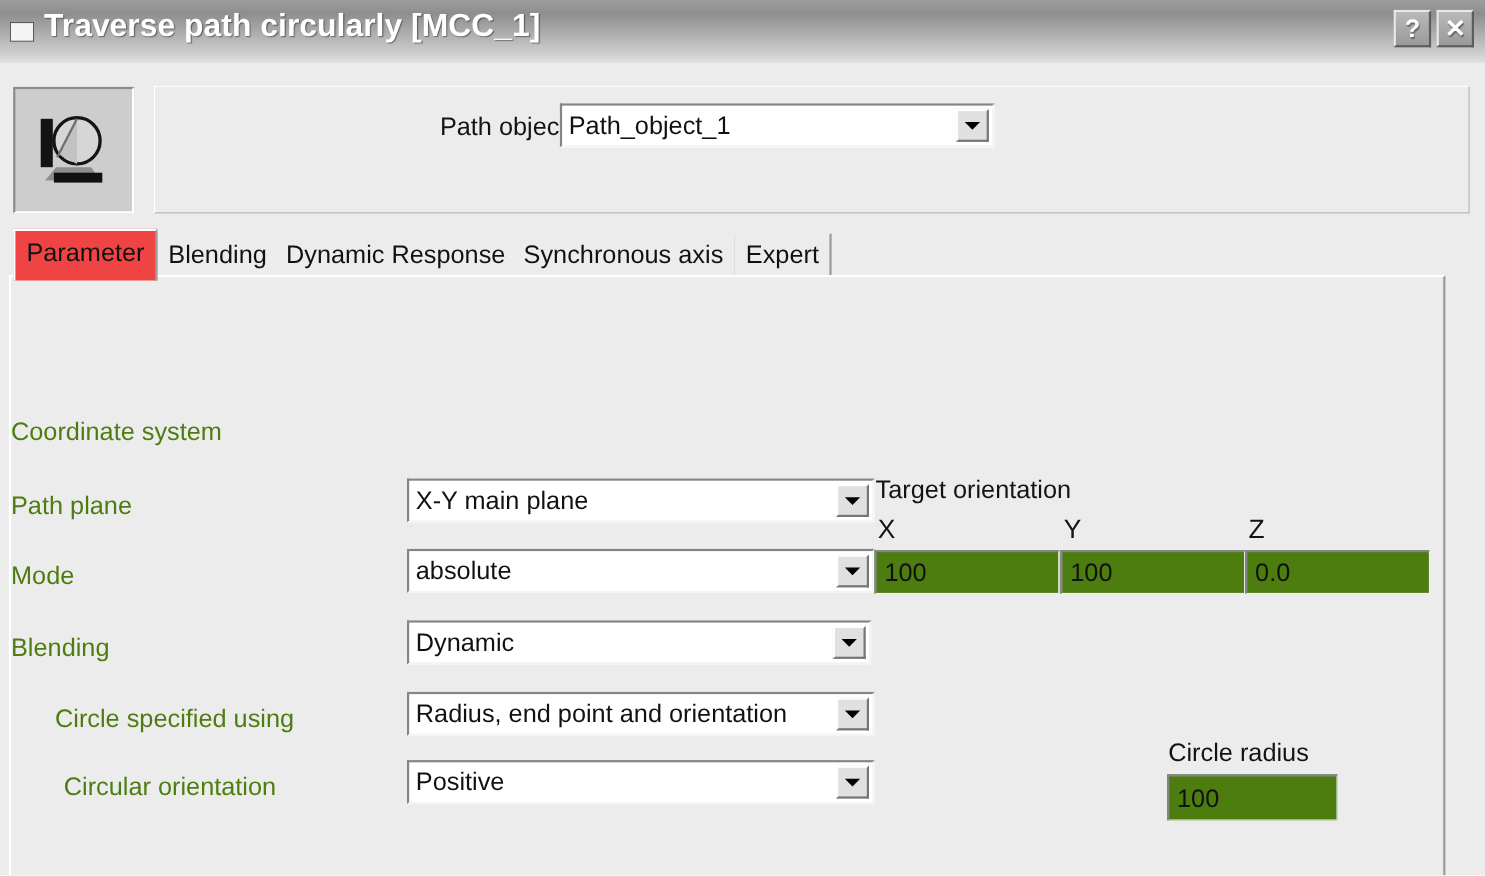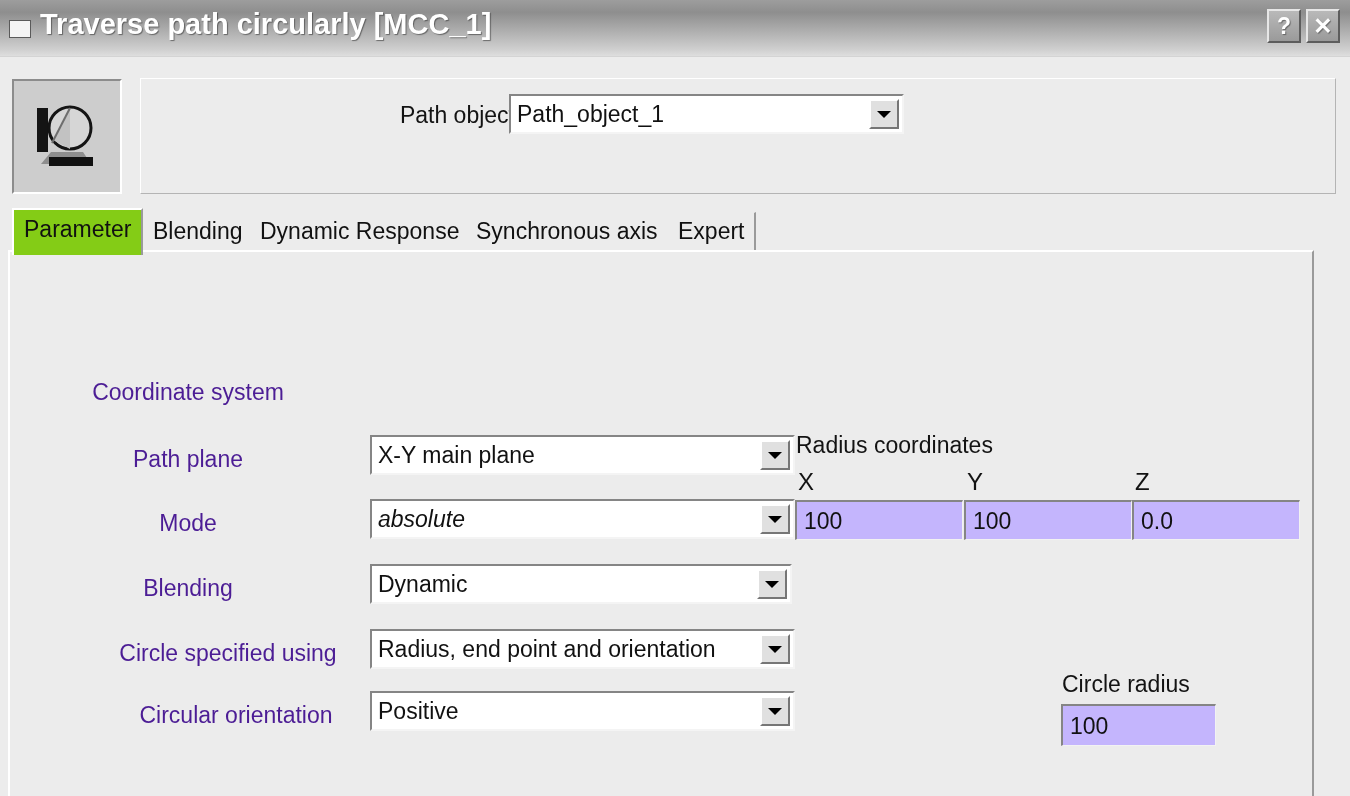--- a/index.html
+++ b/index.html
@@ -136,21 +136,21 @@
     padding: 5px 10px 0 10px;
     box-sizing: border-box;
     white-space: nowrap;
     cursor: default;
     border-right: 2px solid #9a9a9a;
     border-top: 1px solid transparent;
   }
   .tab.active {
     top: 3px;
     height: 47px;
-    background: #84cc16;
+    background: #ef4444;
     border-top: 2px solid #ffffff;
     border-left: 2px solid #ffffff;
     border-right: 2px solid #9a9a9a;
     padding-top: 6px;
     z-index: 3;
   }
 
   
   .tabpanel {
     position: absolute;
@@ -201,29 +201,29 @@
     position: absolute;
     left: 50%; top: 50%;
     margin-left: -7px; margin-top: -3px;
     width: 0; height: 0;
     border-left: 7px solid transparent;
     border-right: 7px solid transparent;
     border-top: 7px solid #000000;
   }
   .field-label {
     position: absolute;
-    text-align: center;
-    font-size: 23px;
-    color: #4c1d95;
+    text-align: left;
+    font-size: 23px;
+    color: #4d7c0f;
     white-space: nowrap;
     line-height: 1;
   }
   .textfield {
     position: absolute;
-    background: #c4b5fd;
+    background: #4d7c0f;
     border-top: 2px solid #858585;
     border-left: 2px solid #858585;
     border-right: 1px solid #f2f2f2;
     border-bottom: 1px solid #f2f2f2;
     box-sizing: border-box;
     overflow: hidden;
   }
   .textfield span {
     position: absolute;
     left: 7px; top: 50%;
@@ -297,21 +297,21 @@
 
     <div class="field-label" style="left:0px; top:129px; width:356px;">Coordinate system</div>
 
     <div class="field-label" style="left:0px; top:196px; width:356px;">Path plane</div>
     <div class="combo" style="left:360px; top:183px; width:425px; height:40px;">
       <span class="combo-text">X-Y main plane</span>
       <div class="combo-btn"></div>
     </div>
 
     <div class="field-label" style="left:0px; top:260px; width:356px;">Mode</div>
-    <div class="combo" style="left:360px; top:247px; width:425px; height:40px;font-style:italic;">
+    <div class="combo" style="left:360px; top:247px; width:425px; height:40px;">
       <span class="combo-text">absolute</span>
       <div class="combo-btn"></div>
     </div>
 
     <div class="field-label" style="left:0px; top:325px; width:356px;">Blending</div>
     <div class="combo" style="left:360px; top:312px; width:422px; height:40px;">
       <span class="combo-text">Dynamic</span>
       <div class="combo-btn"></div>
     </div>
 
@@ -320,21 +320,21 @@
       <span class="combo-text">Radius, end point and orientation</span>
       <div class="combo-btn"></div>
     </div>
 
     <div class="field-label" style="left:0px; top:452px; width:356px;padding-left:48px;">Circular orientation</div>
     <div class="combo" style="left:360px; top:439px; width:425px; height:40px;text-decoration:underline;">
       <span class="combo-text">Positive</span>
       <div class="combo-btn"></div>
     </div>
 
-    <div class="plain-label" style="left:786px; top:182px;">Radius coordinates</div>
+    <div class="plain-label" style="left:786px; top:182px;">Target orientation</div>
 
     <div class="axis-label" style="left:788px; top:218px;">X</div>
     <div class="axis-label" style="left:957px; top:218px;">Y</div>
     <div class="axis-label" style="left:1125px; top:218px;">Z</div>
 
     <div class="textfield" style="left:785px; top:248px; width:168px; height:40px;">
       <span>100</span>
     </div>
     <div class="textfield" style="left:954px; top:248px; width:168px; height:40px;">
       <span>100</span>

